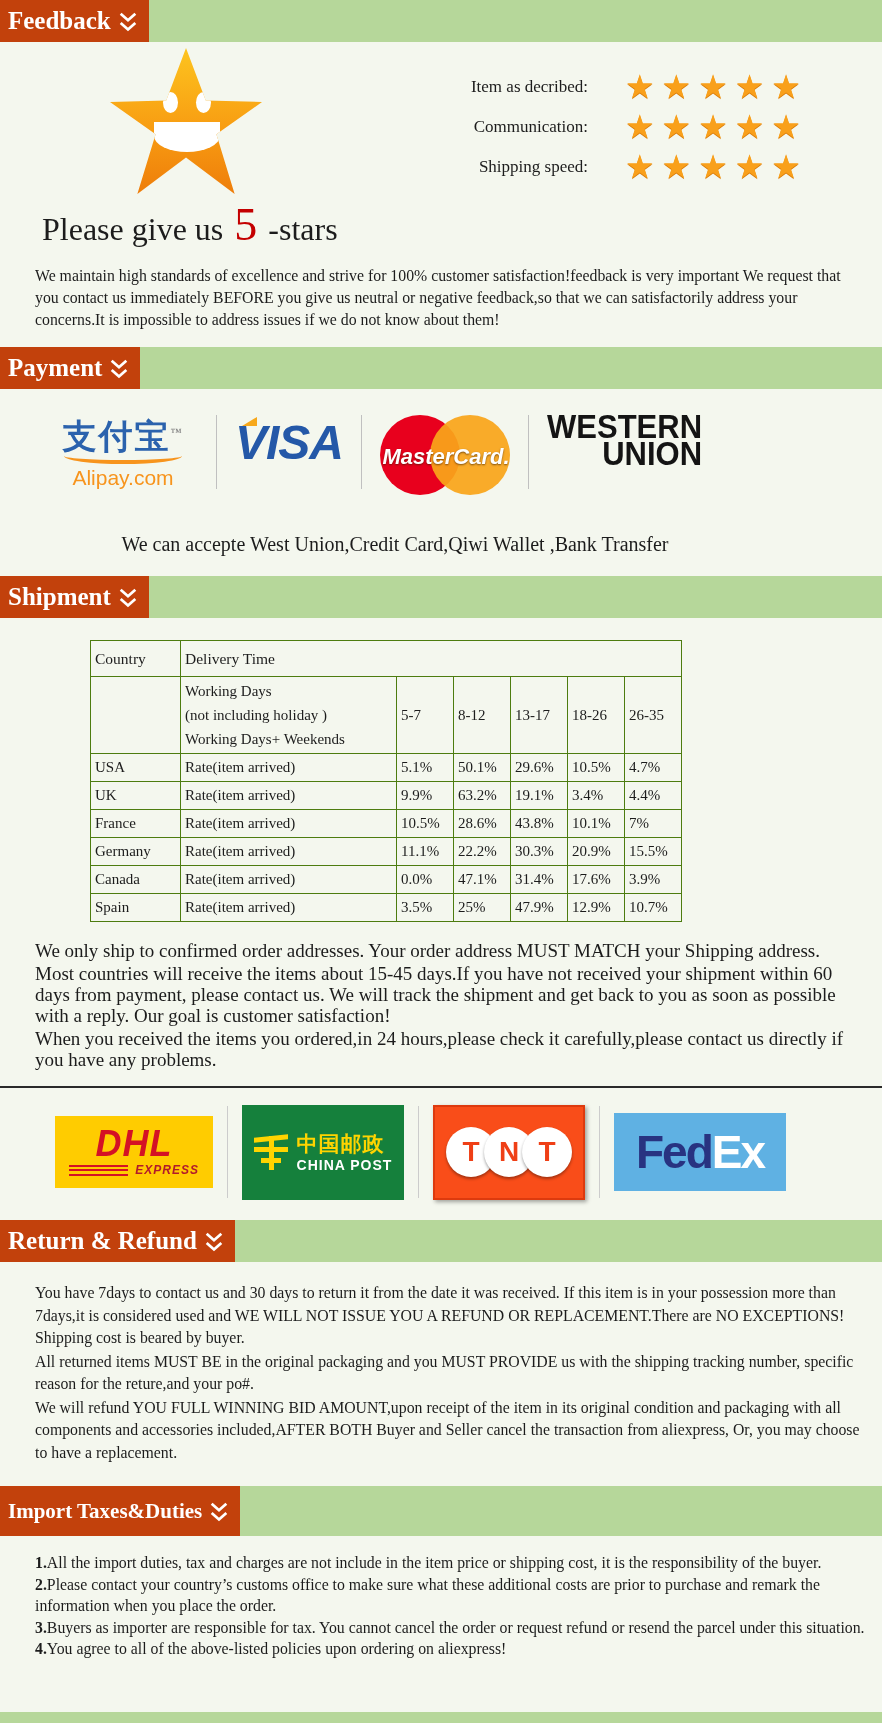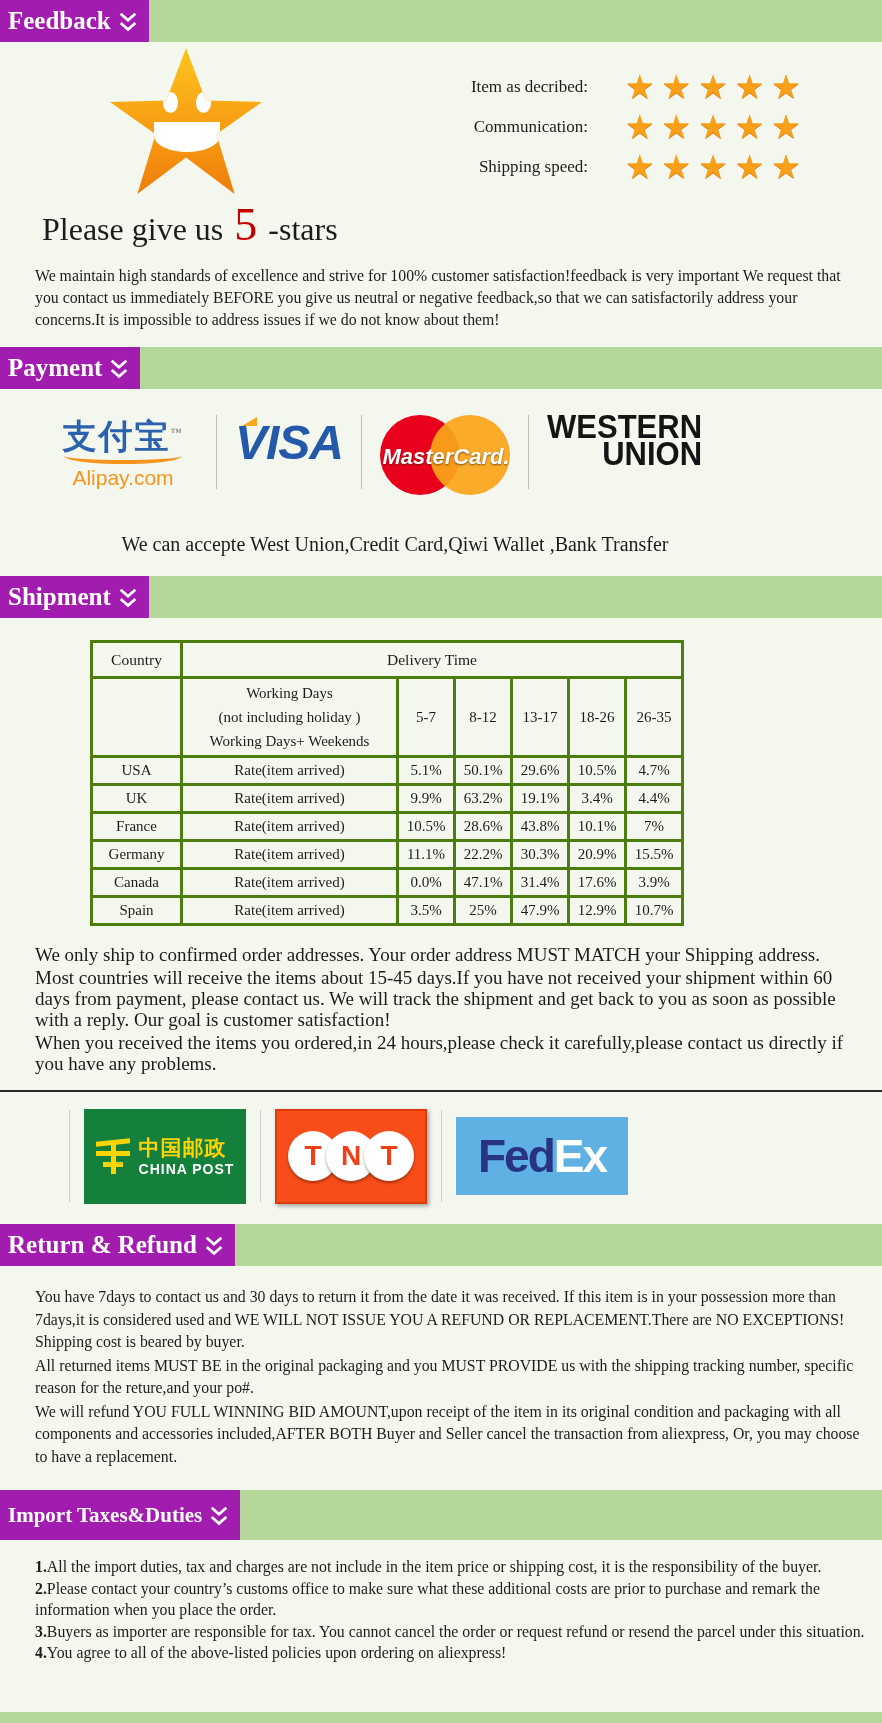--- a/index.html
+++ b/index.html
@@ -4,21 +4,21 @@
 <style>
   * { margin:0; padding:0; box-sizing:border-box; }
   html,body { width:882px; }
   body {
     height:1723px; background:#f4f7ee; overflow:hidden;
     font-family:"Liberation Serif", serif; color:#1c1c1c; position:relative;
   }
   
   .band { width:100%; height:42px; background:#b6d79a; margin-top:0; }
   .tab {
-    height:100%; background:#a21caf; color:#fff; display:inline-flex;
+    height:100%; background:#c2410c; color:#fff; display:inline-flex;
     align-items:center; padding:0 10px 0 8px; font-weight:bold; font-size:25px;
     font-family:"Liberation Serif", serif; cursor:pointer;
   }
   .tab .chev { margin-left:6px; margin-top:4px; }
   .band.tall { height:50px; }
   .band.tall .tab { font-size:21px; }
 
   
   .fb-body { display:flex; padding:6px 0 0 0; }
   .fb-left { width:440px; padding-left:42px; }
@@ -58,21 +58,21 @@
   .mc-yellow { position:absolute; left:50px; top:0; width:80px; height:80px; border-radius:50%; background:#f9a51a; opacity:.93; }
   .mc-text { position:absolute; top:29px; left:2px; width:128px; text-align:center;
     font:italic bold 22px "Liberation Sans", sans-serif; color:#fff; text-shadow:0 1px 2px rgba(60,30,0,.65); }
   .wu { text-align:right; font-family:"Liberation Sans", sans-serif; font-weight:900;
     font-size:31px; line-height:26px; color:#141414; letter-spacing:0; transform:scaleY(1.05); }
   .pay-caption { width:790px; text-align:center; margin-top:22px; font-size:20px; }
 
   
   .band.shipment { margin-top:20px; }
   table.ship { border-collapse:collapse; margin:22px 0 0 90px; font-size:15px; }
-  table.ship td { border:3px solid #4d7c0f; text-align:center; padding:2px 4px; }
+  table.ship td { border:1px solid #4d7c0f; text-align:left; padding:2px 4px; }
   td.c-country { width:90px; }
   td.c-label { width:216px; }
   td.c-rate { width:57px; }
   td.wdays { text-align:left; padding:6px 4px 6px 24px; line-height:24px; }
   tr.hdr td { height:36px; font-size:15.5px; }
   tr.data td { height:28px; }
   .ship-paras { margin:18px 0 0 35px; width:828px; }
   .ship-paras .p { font-size:19px; line-height:21px; margin-bottom:2px; }
   .rule { height:2px; background:#2a2a2a; margin-top:16px; }
 
@@ -275,20 +275,27 @@
 </tbody>
   </table>
 <div class="ship-paras">
   <div class="p">We only ship to confirmed order addresses. Your order address MUST MATCH your Shipping address.</div>
   <div class="p">Most countries will receive the items about 15-45 days.If you have not received your shipment within 60 days from payment, please contact us. We will track the shipment and get back to you as soon as possible with a reply. Our goal is customer satisfaction!</div>
   <div class="p">When you received the items you ordered,in 24 hours,please check it carefully,please contact us directly if you have any problems.</div>
 </div>
 <div class="rule"></div>
 
 <div class="carrier-row">
+  <div class="dhl">
+    <div class="dhl-text">DHL</div>
+    <div class="dhl-bottom">
+      <div class="dhl-stripes"></div>
+      <span class="dhl-express">EXPRESS</span>
+    </div>
+  </div>
   <div class="carrier-divider"></div>
   <div class="chinapost">
     <div class="cp-emblem">
       <i class="cp-b1"></i>
         <i class="cp-b2"></i>
         <i class="cp-b3"></i>
         <i class="cp-stem"></i>
     </div>
     <div class="cp-text">
       <span class="cp-cn">中国邮政</span>

